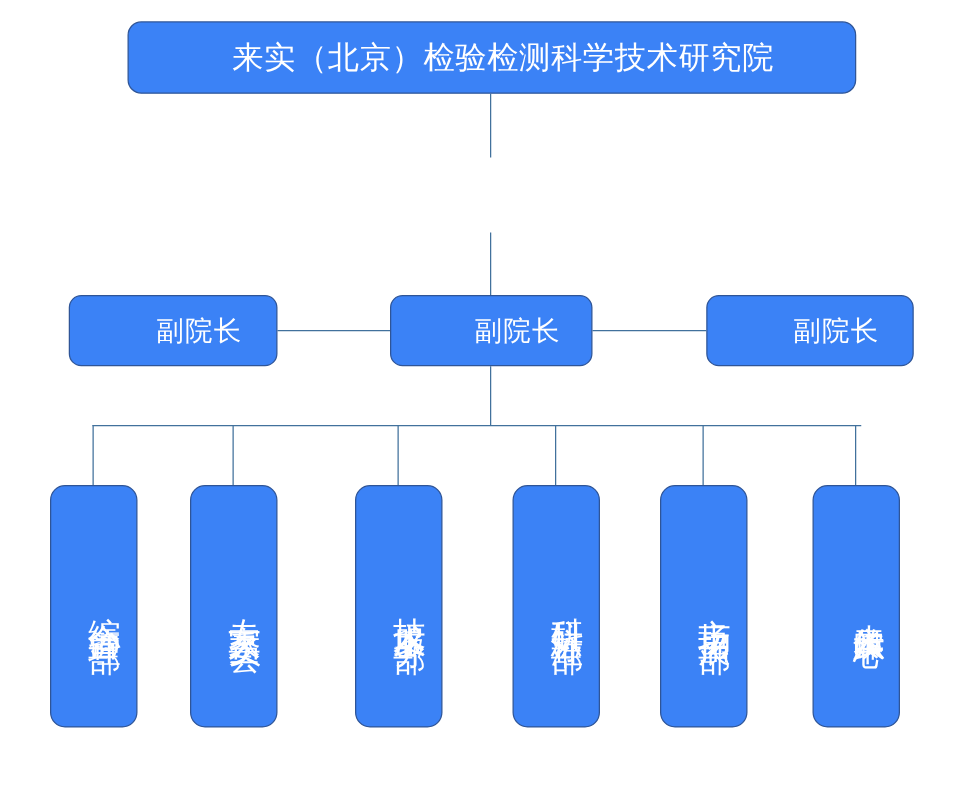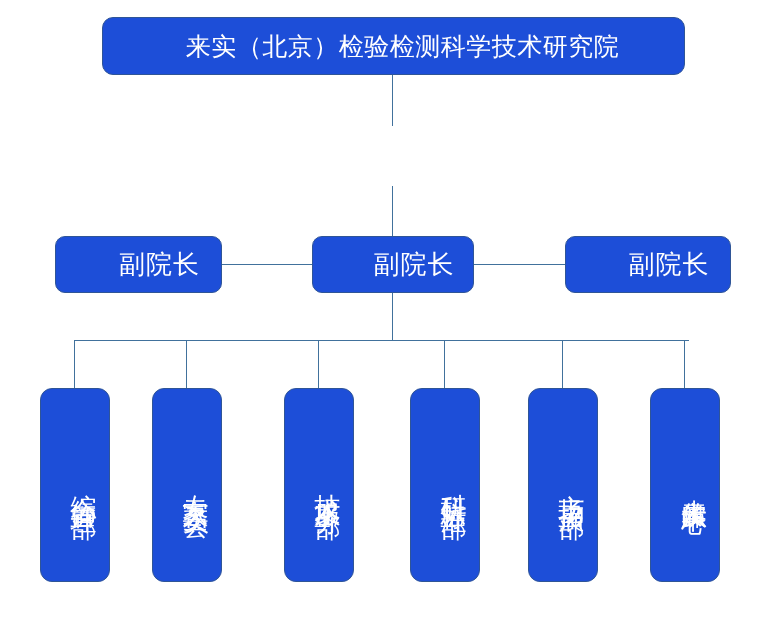--- a/index.html
+++ b/index.html
@@ -13,21 +13,21 @@
     height: 630px;
     background: #ffffff;
     font-family: "Liberation Sans", "DejaVu Sans", sans-serif;
     overflow: hidden;
   }
 
   
   .node {
     position: absolute;
     box-sizing: border-box;
-    background: #1d4ed8;
+    background: #3b82f6;
     border: 1px solid #2F5597;
     border-radius: 10px;
     color: #ffffff;
     display: flex;
     align-items: center;
     justify-content: center;
     text-align: center;
     z-index: 2;
     padding-left: 18px;
   }
@@ -61,21 +61,21 @@
     font-size: 23px;
     letter-spacing: 1px;
   }
 
   
   .node-deputy {
     top: 236px;
     height: 57px;
   }
   .node-deputy .node-label {
-    font-size: 26px;
+    font-size: 22px;
     letter-spacing: 1px;
     margin-left: 24px;
   }
   #node-deputy-left   { left: 55px;  width: 167px; }
   #node-deputy-center { left: 312px; width: 162px; }
   #node-deputy-right  { left: 565px; width: 166px; }
 
   
   .node-dept {
     top: 388px;

